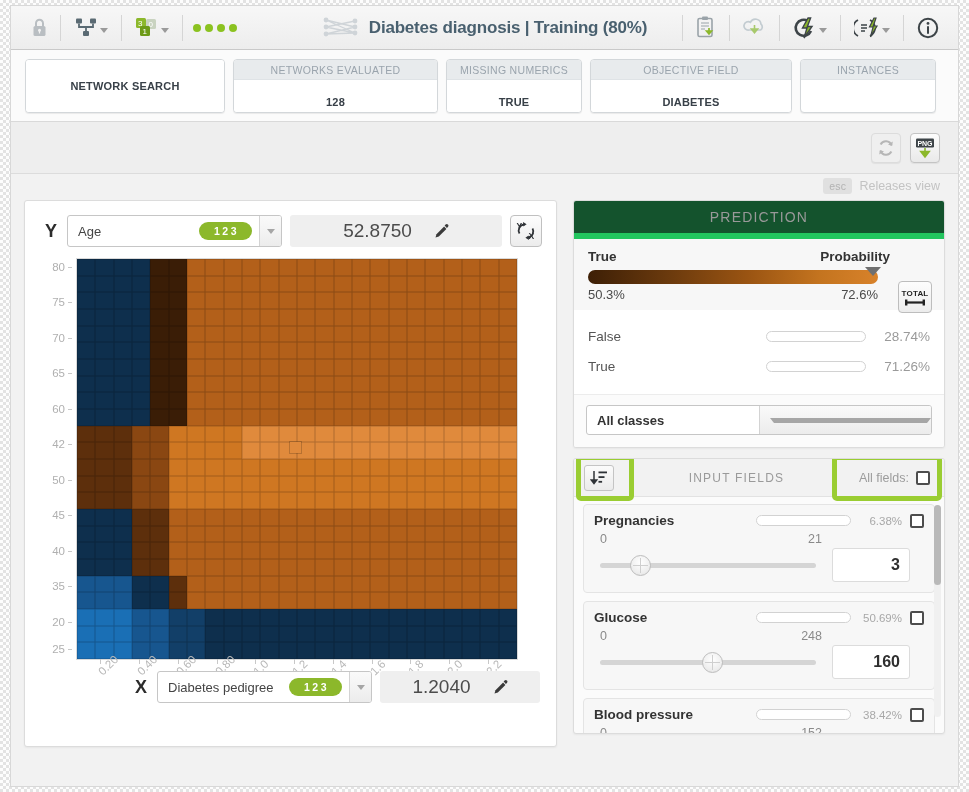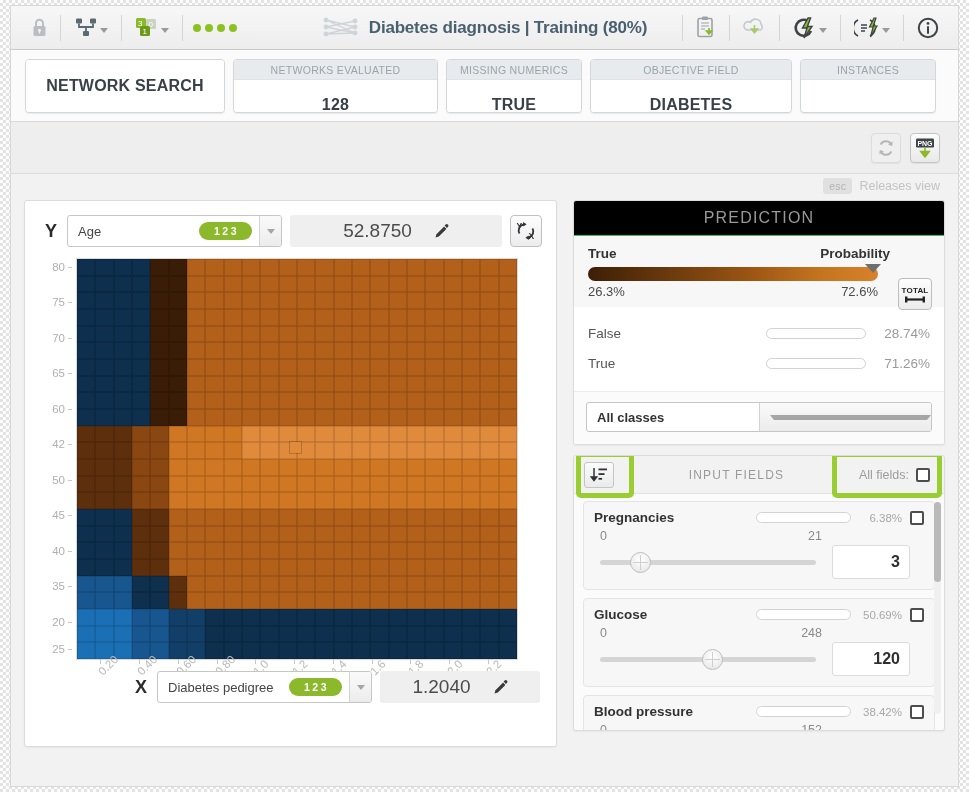--- a/index.html
+++ b/index.html
@@ -78,21 +78,21 @@
   .kpi-h {
     background:#e8ebed; color:#9aa4ad;
     font-size:10.5px; letter-spacing:.3px;
     text-align:center; padding:4px 10px 3px;
     text-transform:uppercase; font-weight:normal;
     border-bottom:1px solid #dfe3e6;
   }
   .kpi-v {
     flex:1; display:flex; align-items:center; justify-content:center;
     gap:9px;
-    font-size:16px; color:#384048; font-weight:bold; letter-spacing:.2px;
+    font-size:11px; color:#384048; font-weight:bold; letter-spacing:.2px;
     background:#fff; padding:16px 12px;
   }
   .bars-ico { display:flex; flex-direction:column; gap:2.5px; }
   .bars-ico i { display:block; width:28px; height:3.5px; background:#aab4bc; border-radius:1px;}
 
   
   .actionbar {
     height:52px; background:#eeeeee;
     border-bottom:1px solid #dcdcdc;
     display:flex; align-items:center; justify-content:flex-end;
@@ -187,22 +187,22 @@
   .xaxis-row { display:flex; align-items:center; gap:8px; padding:0 14px 0 108px; margin-top:12px;}
 
   
   .right-col { position:absolute; left:562px; top:26px; width:372px; }
   .pred-card {
     background:#fbfbfb; border:1px solid #dcdcdc; border-radius:3px;
     box-shadow:0 1px 2px rgba(0,0,0,.05);
     overflow:hidden;
   }
   .pred-head {
-    text-align:center; font-size:16px; color:#999; letter-spacing:1.2px;
-    padding:8px 0; background:#000000; border-bottom:1px solid #22c55e;
+    text-align:center; font-size:14px; color:#999; letter-spacing:1.2px;
+    padding:8px 0; background:#14532d; border-bottom:6px solid #22c55e;
   }
   .pred-main { padding:10px 14px 8px; background:#f7f7f7; position:relative;}
   .pred-toprow { display:flex; justify-content:space-between; align-items:baseline; }
   .pred-cls { font-size:13.5px; font-weight:bold; color:#333; }
   .pred-prob-lbl { font-size:13.5px; font-weight:bold; color:#333; padding-right:40px;}
   .conf-bar {
     height:14px; border-radius:7px; margin-top:6px; width:290px;
     background: linear-gradient(to right,#3d1f06 0%, #6b3a0d 28%, #9a5412 55%, #c4741f 80%, #d8822a 100%);
   }
   .conf-nums { display:flex; justify-content:space-between; width:290px; margin-top:3px;}
@@ -1149,21 +1149,21 @@
       <div class="pred-card">
         <div class="pred-head">PREDICTION</div>
         <div class="pred-main">
           <div class="pred-toprow">
             <span class="pred-cls">True</span>
             <span class="pred-prob-lbl">Probability</span>
           </div>
           <div class="prob-pointer"></div>
           <div class="conf-bar"></div>
           <div class="conf-nums">
-            <span>26.3%</span>
+            <span>50.3%</span>
             <span>72.6%</span>
           </div>
           <div class="total-btn">
             <b>TOTAL</b>
             <svg width="22" height="7" viewBox="0 0 22 7">
               <rect x="1" y="0.5" width="2.4" height="6" fill="#222"></rect>
               <rect x="18.6" y="0.5" width="2.4" height="6" fill="#222"></rect>
               <rect x="3" y="2.4" width="16.2" height="2.2" fill="#222"></rect>
             </svg>
           </div>
@@ -1250,21 +1250,21 @@
             </div>
             <div class="minmax">
               <span>0</span>
               <span>248</span>
             </div>
             <div class="slider-row">
               <span class="track-wrap">
                 <span class="track"></span>
                 <span class="knob" id="knob1" style="left: 107.64px;"></span>
               </span>
-              <span class="num-in">120</span>
+              <span class="num-in">160</span>
             </div>
           </div>
 
           <div class="fitem">
             <div class="fitem-top">
               <span class="fnm">Blood pressure</span>
               <span class="imp-track">
                 <span class="imp-fill" id="imp2" style="width: 38.42%;"></span>
               </span>
               <span class="imp">38.42%</span>

